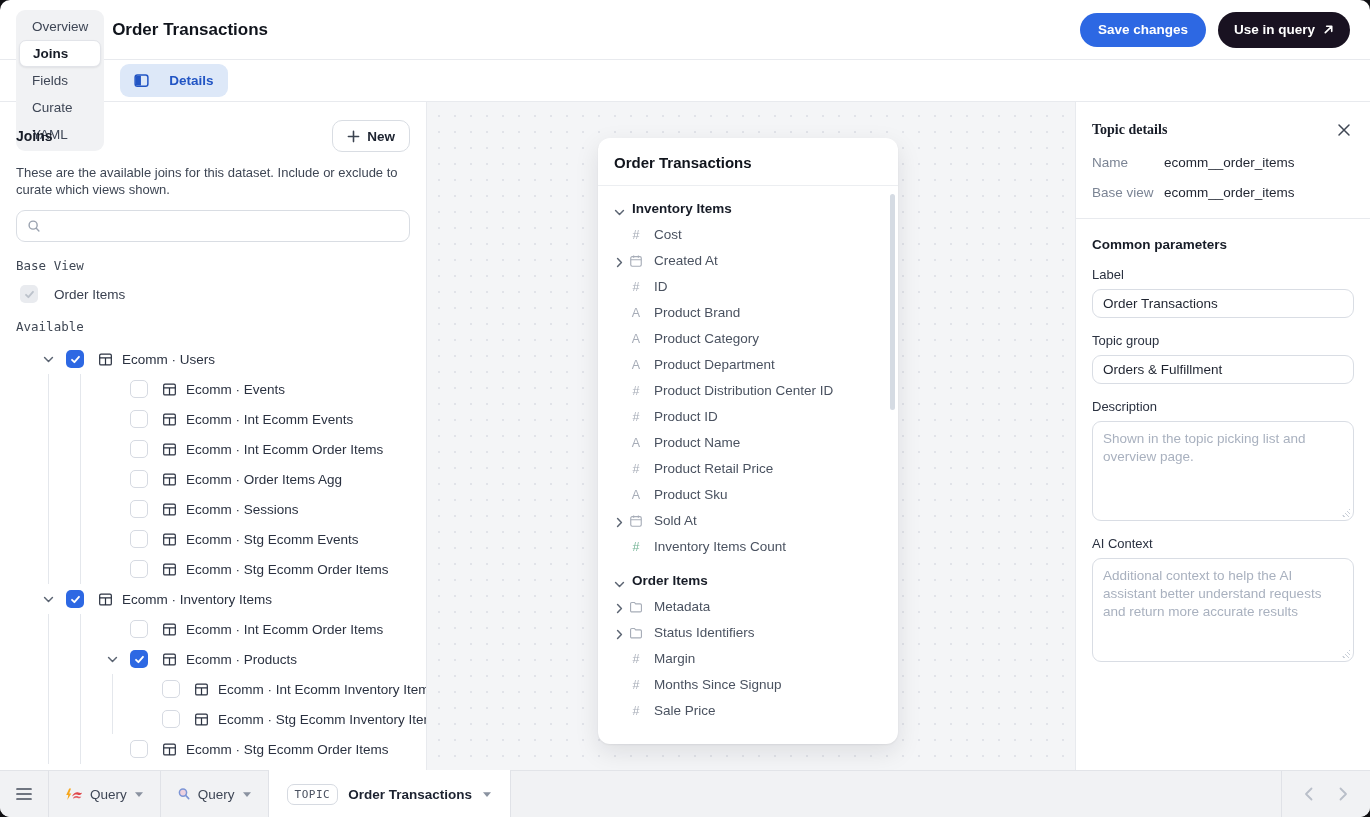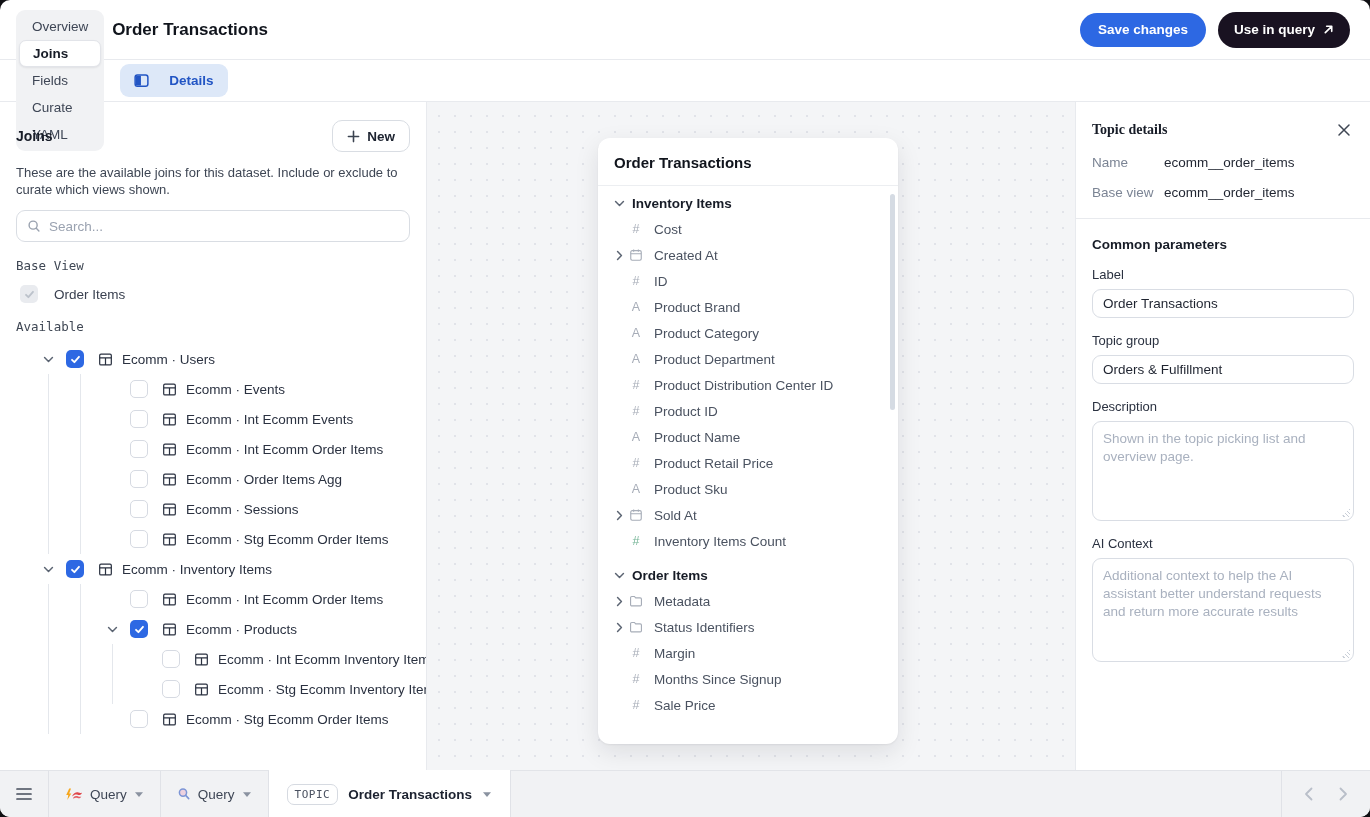--- a/index.html
+++ b/index.html
@@ -48,21 +48,21 @@
   .tree-chev { width:32px; height:30px; flex:0 0 32px; display:flex; align-items:center; justify-content:center; color:#5b6472; }
   .tree-cb-wrap { margin-left:2px; }
   .tree-icon { margin-left:14px; display:flex; align-items:center; color:#2a3140; }
   .tree-lbl { margin-left:9px; font-size:13.5px; color:#2a3140; white-space:nowrap; }
 
   
   .canvas { flex:1; background:#f4f5f7; background-image:radial-gradient(#e1e3e9 1.2px, transparent 1.3px); background-size:16px 16px; background-position:4px 6px; position:relative; overflow:hidden; }
   .card { position:absolute; left:171px; top:36px; width:300px; height:606px; background:#fff; border-radius:12px; box-shadow:0 1px 2px rgba(18,22,33,.06), 0 8px 24px rgba(18,22,33,.10); overflow:hidden; }
   .card-title { padding:16px 16px 14px 16px; font-size:15px; font-weight:700; color:#10141c; border-bottom:1px solid #eceef1; }
   .card-list { padding:4px 8px 0 12px; }
-  .f-row { display:flex; align-items:center; height:26px; cursor:pointer; }
+  .f-row { display:flex; align-items:flex-end; height:26px; cursor:pointer; }
   .f-row.section { font-weight:700; color:#171c27; }
   .f-row.section .f-lbl { font-weight:700; color:#171c27; }
   .f-row.section { margin-top:0; }
   .f-row.section.gap { margin-top:8px; }
   .f-chev { width:18px; flex:0 0 18px; display:flex; align-items:center; justify-content:center; color:#5b6472; }
   .f-ico { width:16px; flex:0 0 16px; display:flex; align-items:center; justify-content:center; color:#a7adb8; font-size:12.5px; font-weight:500; }
   .f-ico.measure { color:#74b496; }
   .f-lbl { margin-left:10px; font-size:13.5px; color:#4a5260; white-space:nowrap; }
   .card-scrollbar { position:absolute; right:3px; top:56px; width:5px; height:216px; border-radius:3px; background:#d5dbe3; }
 
@@ -161,21 +161,20 @@
         </button>
       </div>
       <p class="joins-desc">These are the available joins for this dataset. Include or exclude to curate which views shown.</p>
       <div class="search">
         <span>
           <svg width="14" height="14" viewBox="0 0 16 16" fill="none" stroke="#9aa2af" stroke-width="1.6" stroke-linecap="round">
               <circle cx="7" cy="7" r="4.6"></circle>
               <path d="m10.6 10.6 3 3"></path>
             </svg>
         </span>
-        <input placeholder="Search..." style="">
       </div>
       <div class="mono-label">Base View</div>
       <div class="bv-row">
         <span class="cb cb-disabled">
           <svg width="11" height="11" viewBox="0 0 12 12" fill="none" stroke="#bcc2cb" stroke-width="2" stroke-linecap="round" stroke-linejoin="round">
               <path d="m2.2 6.3 2.6 2.6 5-5.8"></path>
             </svg>
         </span>
         <span class="lbl">Order Items</span>
       </div>
@@ -269,20 +268,35 @@
             <span class="tree-cb-wrap">
               <span class="cb cb-off"></span>
             </span>
             <span class="tree-icon">
               <svg width="15" height="15" viewBox="0 0 16 16" fill="none" stroke="#2a3140" stroke-width="1.3">
                 <rect x="1.8" y="2.2" width="12.4" height="11.6" rx="1.4"></rect>
                 <path d="M1.8 6.2h12.4M8 6.2v7.6"></path>
               </svg>
             </span>
             <span class="tree-lbl">Ecomm · Sessions</span>
+          </div>
+          <div class="tree-row">
+            <span class="tree-guide"></span>
+            <span class="tree-guide"></span>
+            <span class="tree-chev"></span>
+            <span class="tree-cb-wrap">
+              <span class="cb cb-off"></span>
+            </span>
+            <span class="tree-icon">
+              <svg width="15" height="15" viewBox="0 0 16 16" fill="none" stroke="#2a3140" stroke-width="1.3">
+                <rect x="1.8" y="2.2" width="12.4" height="11.6" rx="1.4"></rect>
+                <path d="M1.8 6.2h12.4M8 6.2v7.6"></path>
+              </svg>
+            </span>
+            <span class="tree-lbl">Ecomm · Stg Ecomm Events</span>
           </div>
           <div class="tree-row">
             <span class="tree-guide"></span>
             <span class="tree-guide"></span>
             <span class="tree-chev"></span>
             <span class="tree-cb-wrap">
               <span class="cb cb-off"></span>
             </span>
             <span class="tree-icon">
               <svg width="15" height="15" viewBox="0 0 16 16" fill="none" stroke="#2a3140" stroke-width="1.3">

